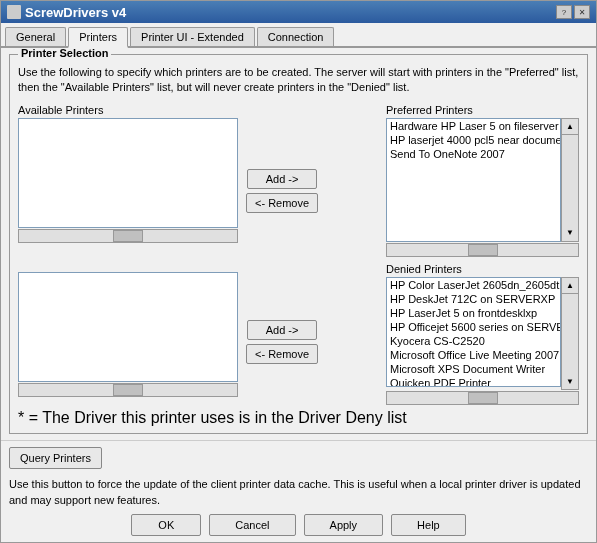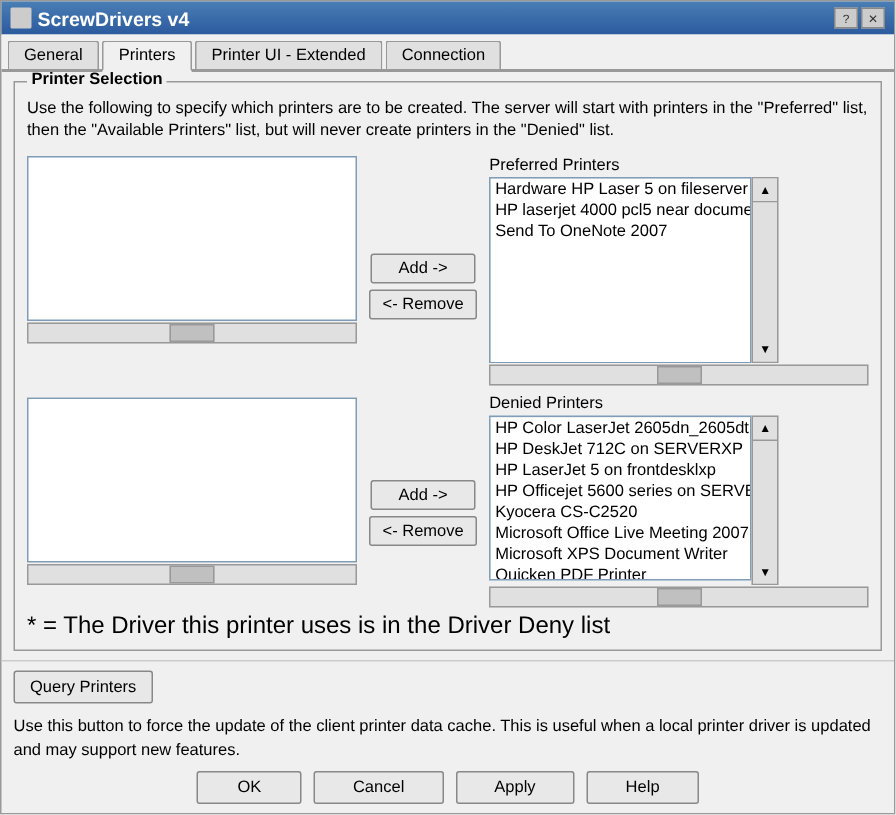--- a/index.html
+++ b/index.html
@@ -171,20 +171,21 @@
       cursor: pointer;
       font-size: 11px;
       min-width: 70px;
       text-align: center;
     }
     .right-panel {
       flex: 1;
       display: flex;
       flex-direction: column;
       gap: 6px;
+      align-items: flex-end;
     }
     .preferred-area {
       display: flex;
       flex-direction: column;
       flex: 1;
     }
     .preferred-with-scroll {
       display: flex;
       flex: 1;
     }
@@ -290,20 +291,21 @@
   </div>
 
   <div class="content">
     <div class="group-box">
       <span class="group-label">Printer Selection</span>
       <p class="description-text">Use the following to specify which printers are to be created.  The server will start with printers in the "Preferred" list, then the "Available Printers" list, but will never create printers in the "Denied" list.</p>
 
       <div class="lists-area">
 
         <div class="left-panel">
+          <div class="list-label">Available Printers</div>
           <div style="display:flex; flex-direction:column; flex:1; gap:0;">
 
             <div style="display:flex; flex:1; flex-direction:column;">
               <div class="listbox" style="height:110px; flex:none;">
               </div>
               <div class="scrollbar-h">
                 <div class="scrollbar-thumb"></div>
               </div>
             </div>
 

